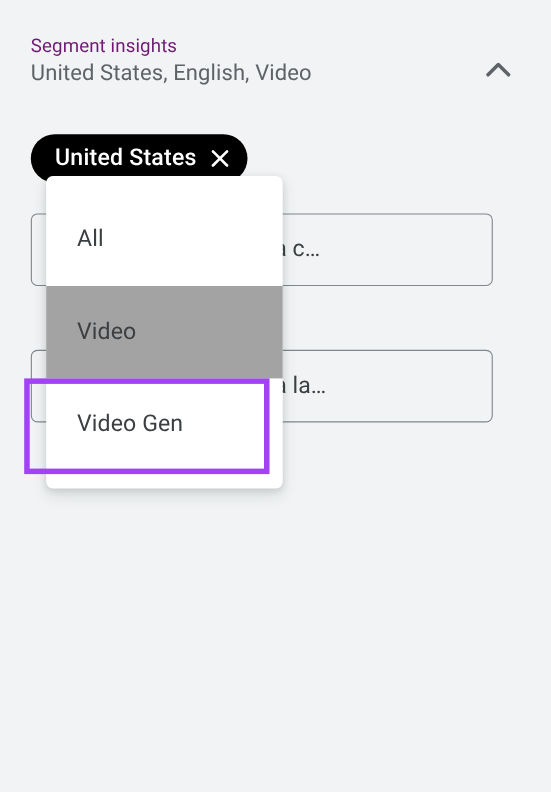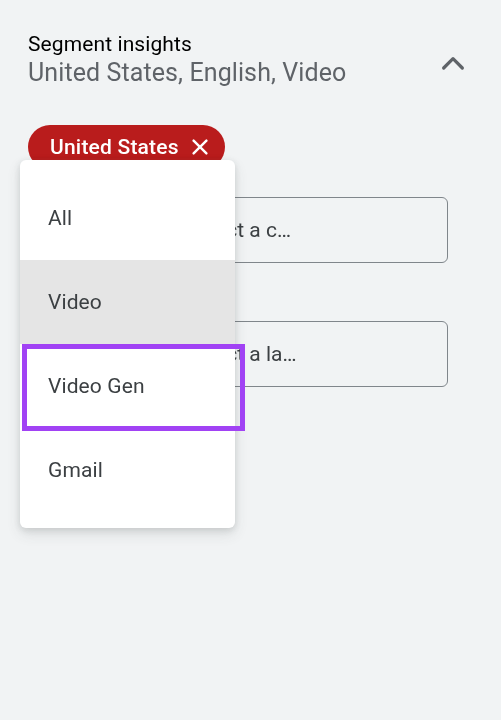--- a/index.html
+++ b/index.html
@@ -21,47 +21,47 @@
     }
     .header {
       display: flex;
       justify-content: space-between;
       align-items: flex-start;
     }
     .header-text {
       flex: 1;
     }
     .title {
-      font-size: 21px;
-      color: #000000;
+      font-size: 17px;
+      color: #701a75;
       font-weight: 400;
       letter-spacing: 0.1px;
       margin-bottom: 2px;
     }
     .subtitle {
-      font-size: 25px;
+      font-size: 20px;
       color: #5f6368;
       font-weight: 400;
       letter-spacing: 0.1px;
     }
     .chevron {
       margin-top: 16px;
       margin-right: 4px;
     }
     .chevron svg {
       width: 32px;
       height: 32px;
     }
     .chip-row {
       margin-top: 38px;
       display: flex;
       gap: 10px;
     }
     .chip {
-      background: #b91c1c;
+      background: #000000;
       color: #fff;
       border-radius: 28px;
       padding: 10px 14px 10px 22px;
       font-size: 21px;
       font-weight: 500;
       display: inline-flex;
       align-items: center;
       gap: 10px;
       letter-spacing: 0.2px;
     }
@@ -84,40 +84,40 @@
       font-size: 21px;
       color: #3c4043;
       white-space: nowrap;
       overflow: hidden;
       text-overflow: ellipsis;
       background: #f1f3f4;
     }
     .dropdown {
       position: absolute;
       top: 160px;
-      left: 20px;
+      left: 42px;
       width: 215px;
       background: #fff;
       border-radius: 6px;
       box-shadow: 0 2px 6px rgba(60,64,67,0.15), 0 6px 14px rgba(60,64,67,0.12);
       padding: 16px 0;
       z-index: 10;
     }
     .dropdown-item {
       padding: 0 28px;
       height: 84px;
       display: flex;
       align-items: center;
       font-size: 21px;
       color: #3c4043;
       cursor: pointer;
       letter-spacing: 0.1px;
     }
     .dropdown-item.selected {
-      background: #e5e5e5;
+      background: #a3a3a3;
     }
     .highlight-box {
       position: absolute;
       border: 5px solid #a142f4;
       pointer-events: none;
       z-index: 20;
     }
   </style>
 </head>
 <body>
@@ -152,16 +152,15 @@
   <div class="pickers">
     <div class="picker">Start typing or select a c…</div>
     <div class="picker">Start typing or select a la…</div>
   </div>
 </div>
 
 <div class="dropdown" id="dropdown">
     <div class="dropdown-item">All</div>
     <div class="dropdown-item selected">Video</div>
     <div class="dropdown-item">Video Gen</div>
-    <div class="dropdown-item">Gmail</div>
   </div>
 
 <div class="highlight-box" id="highlight" style="top: 344px; left: 22px; width: 223px; height: 87px;"></div>
 
 </body></html>

